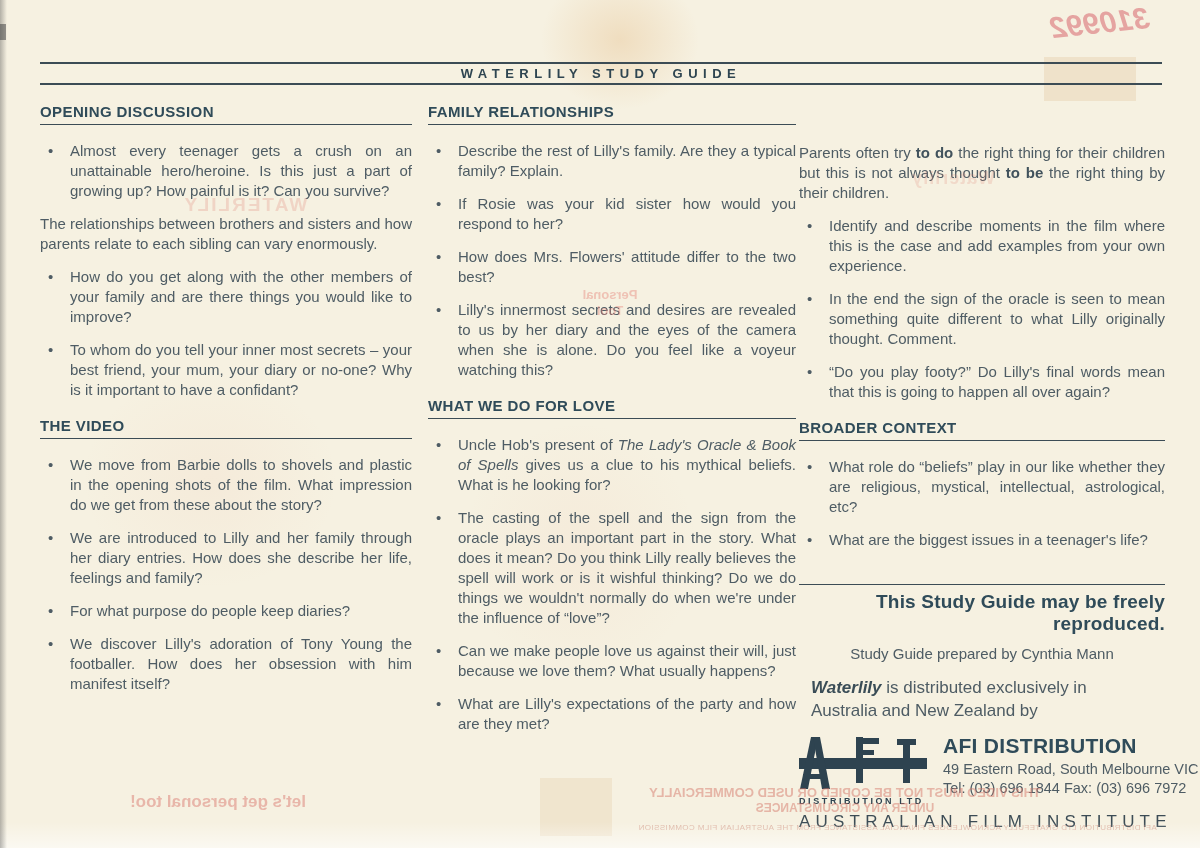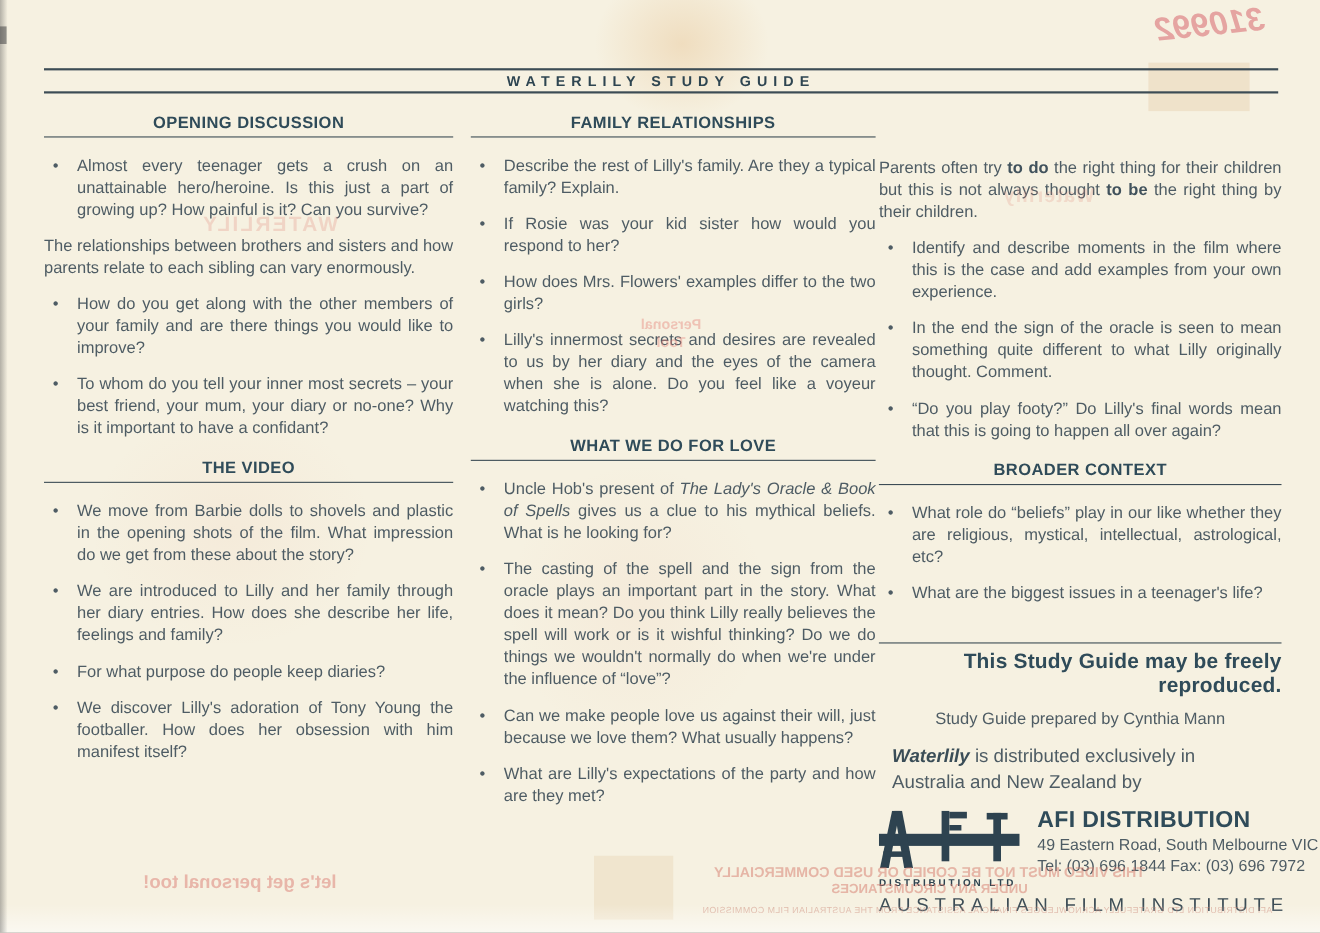--- a/index.html
+++ b/index.html
@@ -34,21 +34,21 @@
     font-size:13px;font-weight:bold;letter-spacing:5.5px;color:#2e4551;white-space:nowrap;
   }
 
   
   .col{position:absolute;top:103px;}
   .col-left{left:40px;width:372px;}
   .col-middle{left:428px;width:368px;}
   .col-right{left:799px;width:366px;}
 
   .sec-head{
-    text-align:center;font-weight:bold;font-size:15px;color:#2f4b59;letter-spacing:.4px;
+    text-align:left;font-weight:bold;font-size:15px;color:#2f4b59;letter-spacing:.4px;
     padding-bottom:4px;border-bottom:1.5px solid #3c4c55;margin-bottom:16px;
   }
   .sec2{margin-top:17px;}
   .bullet{position:relative;padding-left:30px;margin-bottom:13px;
     font-size:15px;line-height:20px;text-align:justify;}
   .bullet::before{content:"\2022";position:absolute;left:8px;top:0;color:#4e5c64;}
   .para{margin-bottom:13px;font-size:15px;line-height:20px;text-align:justify;}
   .intro-offset{margin-top:40px;}
   b.inb{font-weight:bold;color:#41525c;}
   i.ini{font-style:italic;}
@@ -111,21 +111,21 @@
       <div class="bullet">For what purpose do people keep diaries?</div>
       <div class="bullet">We discover Lilly's adoration of Tony Young the footballer. How does her obsession with him manifest itself?</div>
     </div>
   </div>
 
   <div class="col col-middle">
     <div>
       <div class="sec-head">FAMILY RELATIONSHIPS</div>
       <div class="bullet">Describe the rest of Lilly's family. Are they a typical family? Explain.</div>
       <div class="bullet">If Rosie was your kid sister how would you respond to her?</div>
-      <div class="bullet">How does Mrs. Flowers' examples differ to the two girls?</div>
+      <div class="bullet">How does Mrs. Flowers' attitude differ to the two best?</div>
       <div class="bullet">Lilly's innermost secrets and desires are revealed to us by her diary and the eyes of the camera when she is alone. Do you feel like a voyeur watching this?</div>
     </div>
     <div class="sec2">
       <div class="sec-head">WHAT WE DO FOR LOVE</div>
       <div class="bullet"><span>Uncle Hob's present of </span><i class="ini">The Lady's Oracle &amp; Book of Spells</i><span> gives us a clue to his mythical beliefs. What is he looking for?</span></div>
       <div class="bullet">The casting of the spell and the sign from the oracle plays an important part in the story. What does it mean? Do you think Lilly really believes the spell will work or is it wishful thinking? Do we do things we wouldn't normally do when we're under the influence of “love”?</div>
       <div class="bullet">Can we make people love us against their will, just because we love them? What usually happens?</div>
       <div class="bullet">What are Lilly's expectations of the party and how are they met?</div>
     </div>
   </div>

